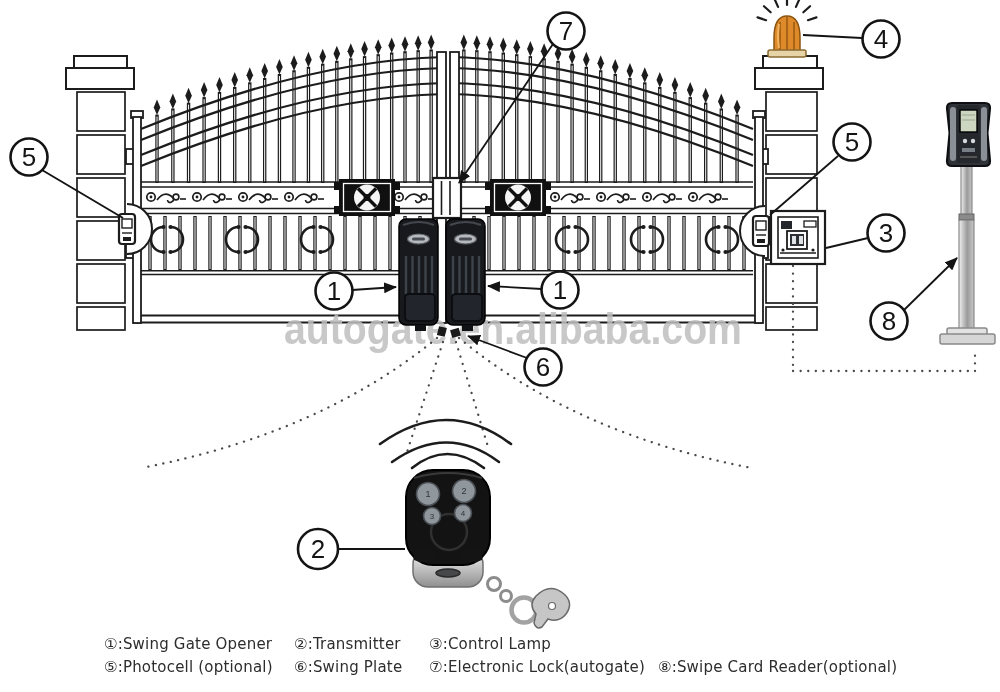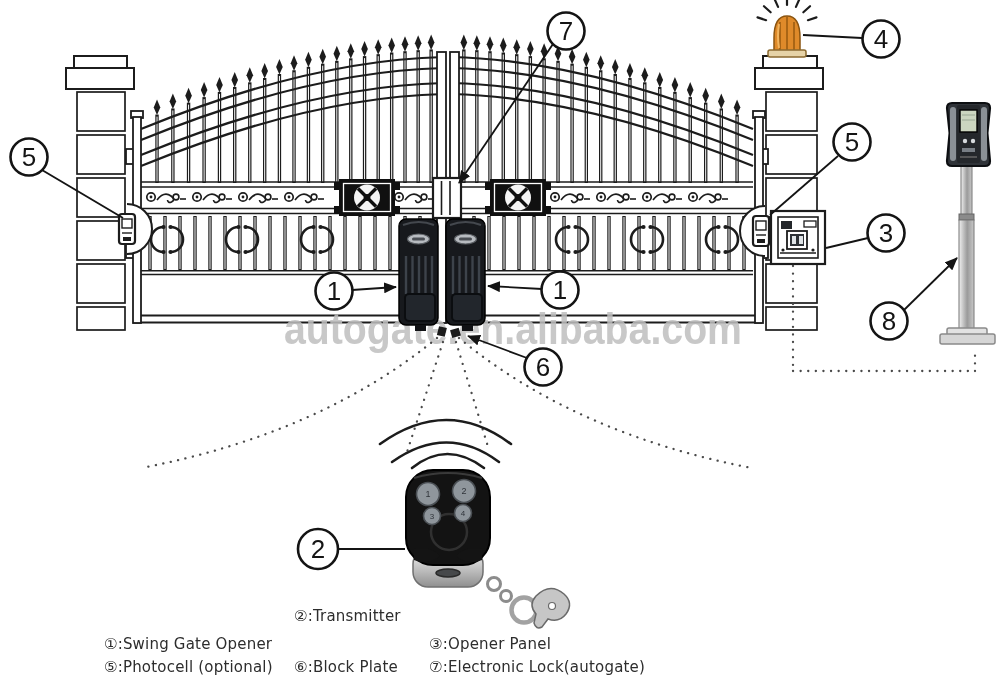--- a/index.html
+++ b/index.html
@@ -618,19 +618,20 @@
     <g>
       <line x1="904" y1="310" x2="957" y2="258" stroke="#141414" stroke-width="1.8" marker-end="url(#arr)"></line>
       <circle cx="889" cy="321" r="18.5" fill="#fff" stroke="#141414" stroke-width="2.6"></circle>
       <text class="cn" x="889" y="330">8</text>
     </g>
   </g>
 </svg>
 
 <div class="legend">
   <span style="left:104px;top:635px">①:Swing Gate Opener</span>
-  <span style="left:294px;top:607px">②:Transmitter</span>
-  <span style="left:429px;top:635px">③:Opener Panel</span>
+  <span style="left:294px;top:635px">②:Transmitter</span>
+  <span style="left:429px;top:635px">③:Control Lamp</span>
   <span style="left:104px;top:658px">⑤:Photocell (optional)</span>
-  <span style="left:294px;top:658px">⑥:Block Plate</span>
+  <span style="left:294px;top:658px">⑥:Swing Plate</span>
   <span style="left:429px;top:658px">⑦:Electronic Lock(autogate)</span>
+  <span style="left:658px;top:658px">⑧:Swipe Card Reader(optional)</span>
 </div>
 </div>
 
 </body></html>

